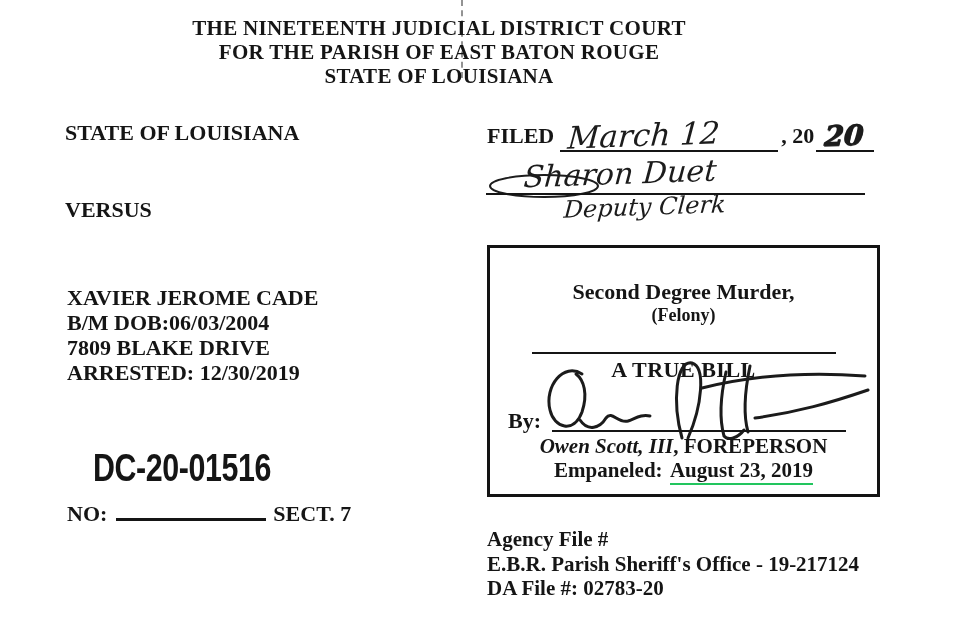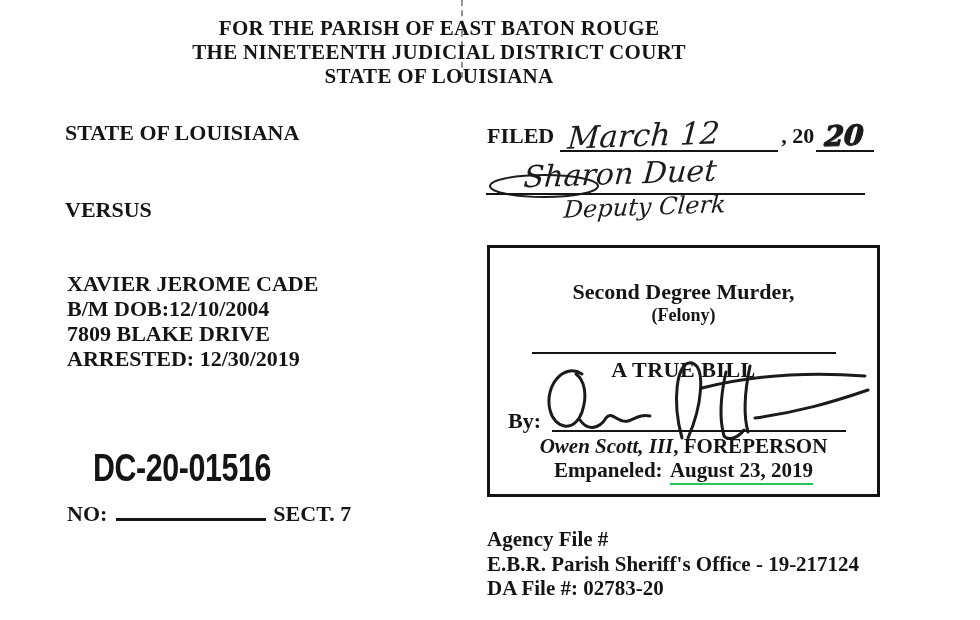--- a/index.html
+++ b/index.html
@@ -20,21 +20,21 @@
   }
   
   .doc-header {
     position:absolute; top:16px; left:0; width:878px;
     text-align:center; font-size:21px; line-height:24px;
     letter-spacing:.3px;
   }
   
   .plaintiff { position:absolute; left:65px; top:120px; font-size:22px; }
   .versus    { position:absolute; left:65px; top:197px; font-size:22px; }
-  .defendant { position:absolute; left:67px; top:271px; font-size:22px; line-height:25px; }
+  .defendant { position:absolute; left:67px; top:285px; font-size:22px; line-height:25px; }
   .case-stamp {
     position:absolute; left:93px; top:449px;
     font-family:"Liberation Sans", sans-serif; font-weight:bold;
     font-size:38px; line-height:38px; letter-spacing:-.5px;
     transform:scaleX(.8); transform-origin:left center;
   }
   .docket-row { position:absolute; left:67px; top:501px; font-size:22px; white-space:nowrap; }
   .docket-blank {
     display:inline-block; width:150px; height:20px;
     border-bottom:3px solid #151515; margin:0 7px 0 9px; vertical-align:baseline;
@@ -93,31 +93,31 @@
   .agency { position:absolute; left:487px; top:527px; font-size:21px; line-height:24.5px; }
 </style>
 </head>
 <body>
 
 <div class="page">
 
   <div class="fold-mark"></div>
 
   <header class="doc-header">
+    <div>THE NINETEENTH JUDICIAL DISTRICT COURT</div>
     <div>FOR THE PARISH OF EAST BATON ROUGE</div>
-    <div>THE NINETEENTH JUDICIAL DISTRICT COURT</div>
     <div>STATE OF LOUISIANA</div>
   </header>
 
   <div class="plaintiff">STATE OF LOUISIANA</div>
   <div class="versus">VERSUS</div>
 
   <div class="defendant">
     <div>XAVIER JEROME CADE</div>
-    <div>B/M DOB:12/10/2004</div>
+    <div>B/M DOB:06/03/2004</div>
     <div>7809 BLAKE DRIVE</div>
     <div>ARRESTED: 12/30/2019</div>
   </div>
 
   <div class="case-stamp">DC-20-01516</div>
 
   <div class="docket-row">
     <span>NO:</span><span class="docket-blank"></span><span>SECT. 7</span>
   </div>
 

